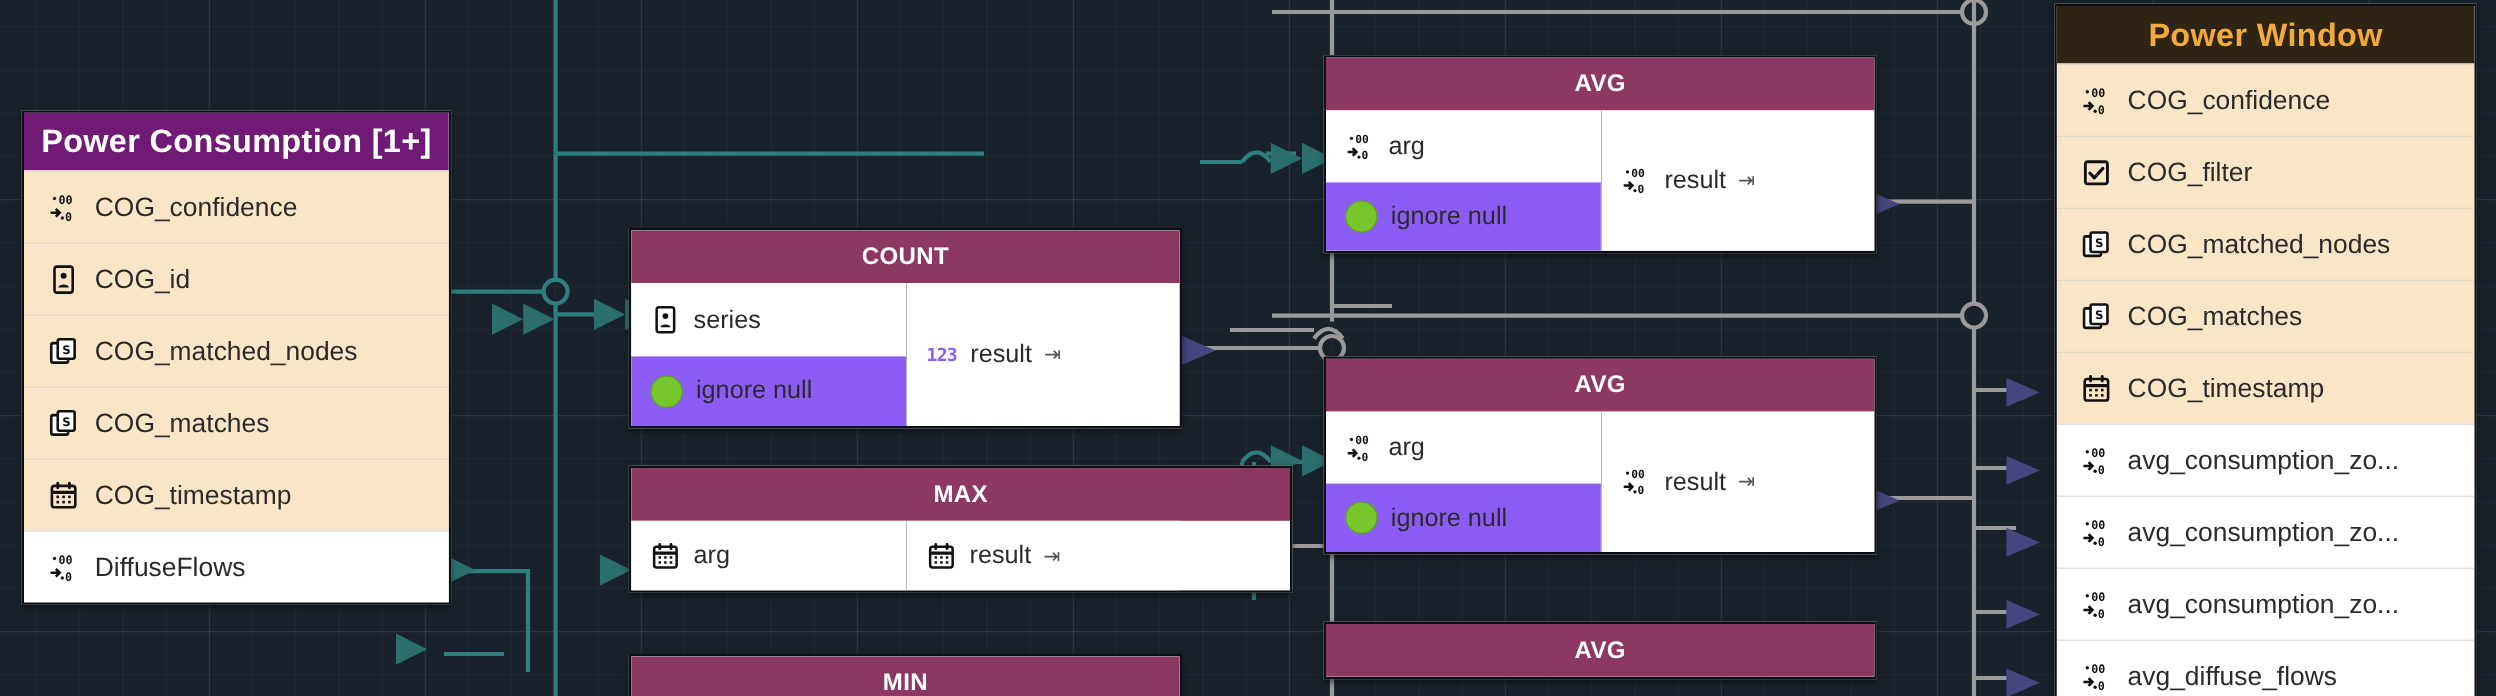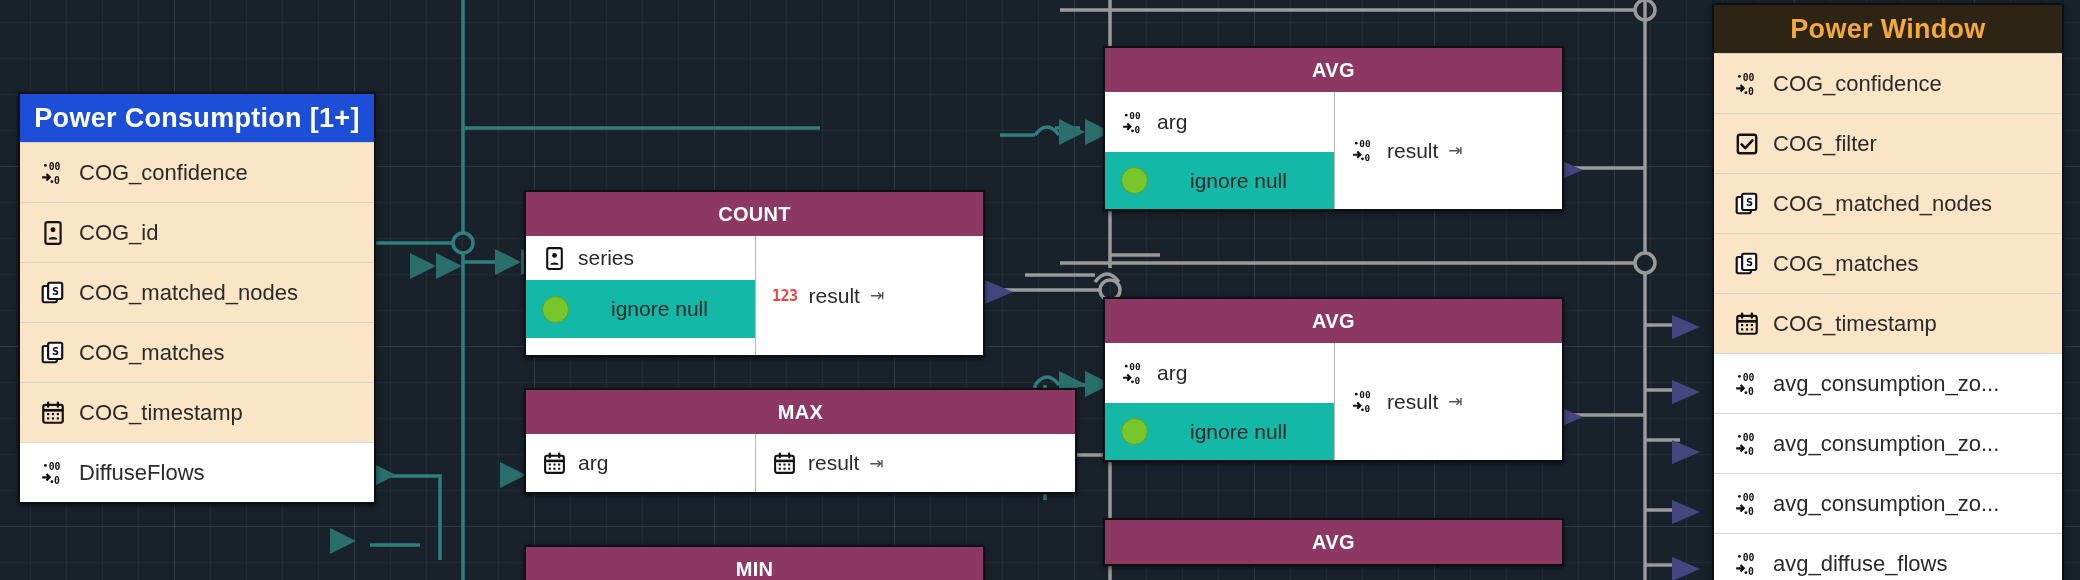--- a/index.html
+++ b/index.html
@@ -34,21 +34,21 @@
   }
   .node-title{
     text-align:center;
     font-weight:bold;
     letter-spacing:.3px;
     color:#fff;
     box-sizing:border-box;
   }
   
   .tbl-title{font-size:27px;line-height:48px;height:48px;}
-  .tbl-title.blue{background:#1d4ed8;}
+  .tbl-title.blue{background:#701a75;}
   .tbl-title.dark{background:#2e2413;color:#f3a93c;}
   .row{
     display:flex;align-items:center;
     height:60px;
     padding-left:20px;
     font-size:22px;
     color:#2a2a2a;
     border-top:1px solid #d9d4c9;
     box-sizing:border-box;
     white-space:nowrap;
@@ -64,36 +64,36 @@
   .fn-col{box-sizing:border-box;}
   .fn-left{border-right:1px solid #b9b9b9;}
   .fn-cell{
     display:flex;align-items:center;
     padding-left:16px;
     font-size:21px;color:#2a2a2a;
     box-sizing:border-box;
     white-space:nowrap;
     background:#fff;
   }
-  .fn-cell.blue{background:#14b8a6;gap:31px;}
+  .fn-cell.blue{background:#8b5cf6;}
   .fn-cell .lbl{margin-left:11px;}
   .fn-cell .arrowglyph{margin-left:10px;font-size:17px;color:#555;}
   .fn-right{display:flex;align-items:center;}
 
   
   .ico{flex:0 0 auto;display:inline-flex;align-items:center;justify-content:center;}
   .ico svg{display:block;}
   .dot-green{
     width:25px;height:25px;border-radius:50%;
     background:#76c62c;border:1px solid #5fa320;
     flex:0 0 auto;
   }
   .num123{
     font-family:"DejaVu Sans Mono",monospace;
-    font-weight:bold;font-size:15px;color:#ef4444;
+    font-weight:bold;font-size:15px;color:#8b5cf6;
     flex:0 0 auto;letter-spacing:-.5px;
   }
 </style>
 </head>
 <body>
 
 <div id="grid"></div>
 
 <svg id="edges" viewBox="0 0 2080 580" xmlns="http://www.w3.org/2000/svg">
   <defs>
@@ -397,21 +397,21 @@
         </svg>
     </span>
     <span class="lbl">avg_diffuse_flows</span>
   </div>
 </div>
 
 <div class="node" style="left:524px;top:175px;width:461px;margin-top:15px;">
   <div class="node-title fn-title">COUNT</div>
   <div class="fn-body">
     <div class="fn-col fn-left" style="width:230px;">
-      <div class="fn-cell" style="height:44px;">
+      <div class="fn-cell" style="height:61px;">
         <span class="ico">
           <svg width="25" height="25" viewBox="0 0 24 24">
               <rect x="5" y="2" width="14" height="20" rx="2" fill="none" stroke="#111" stroke-width="2"></rect>
               <circle cx="12" cy="9" r="2.3" fill="#111"></circle>
               <path d="M8 18 c0-3 8-3 8 0 z" fill="#111"></path>
             </svg>
         </span>
         <span class="lbl">series</span>
       </div>
       <div class="fn-cell blue" style="height:58px;">

